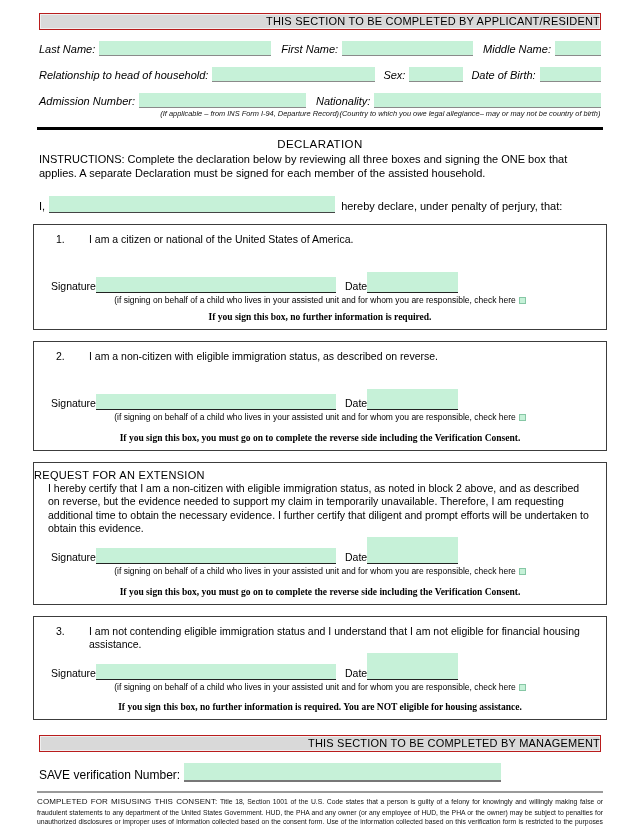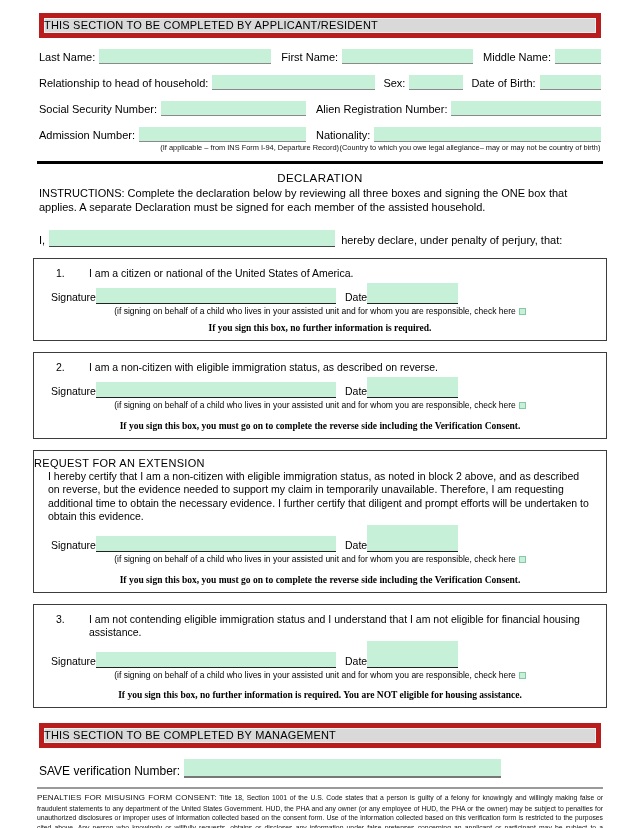--- a/index.html
+++ b/index.html
@@ -7,46 +7,46 @@
   .page {
     width: 640px; height: 828px; position: relative; overflow: hidden;
     background: #fff; color: #000;
     font-family: "Liberation Sans", sans-serif;
   }
   .title {
     text-align: center; padding-top: 10px; font-size: 13px; letter-spacing: .4px;
   }
   .bar {
     margin: 13px 39px 0 39px; background: #d9d9d9;
-    border: 5px solid #b91c1c; box-shadow: inset 0 0 0 1px #efefef;
-    text-align: left; font-size: 11px; letter-spacing: .2px;
+    border: 1px solid #b91c1c; box-shadow: inset 0 0 0 1px #efefef;
+    text-align: right; font-size: 11px; letter-spacing: .2px;
     padding: 1px 0 2px 0;
   }
-  .rows { margin: 8px 39px; }
+  .rows { margin: 8px 39px; font-style: italic; }
   .frow { display: flex; align-items: flex-end; margin-top: 11px; font-size: 11px; }
   .lbl { white-space: nowrap; padding-right: 4px; line-height: 14px; }
   .gf {
     background: #c6f1d8; border-bottom: 1px solid #8a8a8a; height: 15px;
   }
   .gap10 { width: 10px; } .gap8 { width: 8px; }
   .subnotes { display: flex; font-size: 7.4px; color:#111; margin-top: 1px; }
   .thickrule { margin: 9px 37px 0 37px; border-top: 3px solid #000; }
 
   .decl-head { text-align: center; font-size: 11.5px; letter-spacing: .4px; margin-top: 8px; }
   .instructions { margin: 3px 39px 0 39px; font-size: 11px; line-height: 1.27; }
   .iline { display: flex; align-items: flex-end; margin: 15px 39px 0 39px; font-size: 11px; }
   .iline .gf { border-bottom: 1px solid #444; height: 17px; }
 
   .dbox {
     margin: 11px 33px 0 33px; border: 1px solid #3c3c3c; background:#fff;
     padding-bottom: 7px;
   }
   .stmt { display: flex; font-size: 10.5px; margin: 8px 18px 0 22px; line-height: 1.25; }
   .stmt .num { width: 33px; flex: none; }
-  .sigrow { display: flex; align-items: flex-end; margin: 3px 16px 0 17px; font-size: 10.5px; }
+  .sigrow { display: flex; align-items: flex-end; margin: 26px 16px 0 17px; font-size: 10.5px; }
   .sigrow .slbl { white-space: nowrap; line-height: 13px; }
   .sigf { width: 240px; background:#c6f1d8; border-bottom: 1px solid #222; height: 16px; }
   .datef { width: 91px; background:#c6f1d8; border-bottom: 1px solid #222; height: 21px; }
   .datef.tall { height: 27px; }
   .childnote { font-size: 8.5px; text-align: center; margin-top: 2px; padding: 0 10px; }
   .cb {
     display: inline-block; width: 7px; height: 7px; background: #c6f1d8;
     border: 1px solid #86c7a5; vertical-align: -1px; margin-left: 3px;
   }
   .boldnote { font-size: 9.5px; font-weight: bold; text-align: center; margin-top: 7px; font-family: Liberation Serif, serif; }
@@ -86,27 +86,20 @@
       <span class="lbl">Relationship to head of household:</span>
       <span class="gf" style="width:163px"></span>
       <span class="gap8"></span>
       <span class="lbl">Sex:</span>
       <span class="gf" style="width:54px"></span>
       <span class="gap8"></span>
       <span class="lbl">Date of Birth:</span>
       <span class="gf" style="flex:1"></span>
     </div>
     <div class="frow">
-      <span class="lbl">Social Security Number:</span>
-      <span class="gf" style="width:145px"></span>
-      <span class="gap10"></span>
-      <span class="lbl">Alien Registration Number:</span>
-      <span class="gf" style="flex:1"></span>
-    </div>
-    <div class="frow">
       <span class="lbl">Admission Number:</span>
       <span class="gf" style="width:167px"></span>
       <span class="gap10"></span>
       <span class="lbl">Nationality:</span>
       <span class="gf" style="flex:1"></span>
     </div>
     <div class="subnotes">
       <span style="width:300px; text-align:right;">(If applicable – from INS Form I-94, Departure Record)</span>
       <span style="flex:1; text-align:center;">(Country to which you owe legal allegiance– may or may not be country of birth)</span>
     </div>
@@ -197,18 +190,18 @@
   <div class="bar" style="margin-top:15px">THIS SECTION TO BE COMPLETED BY MANAGEMENT</div>
 
   <div class="saverow">
     <span class="lbl" style="font-size:12px">SAVE verification Number:</span>
     <span class="gf"></span>
   </div>
 
   <div class="divider"></div>
 
   <div class="penalties">
-    <span class="phead">PENALTIES FOR MISUSING FORM CONSENT:</span>
+    <span class="phead">COMPLETED FOR MISUSING THIS CONSENT:</span>
     <span> </span>
     <span>Title 18, Section 1001 of the U.S. Code states that a person is guilty of a felony for knowingly and willingly making false or fraudulent statements to any department of the United States Government.  HUD, the PHA and any owner (or any employee of HUD, the PHA or the owner) may be subject to penalties for unauthorized disclosures or improper uses of information collected based on the consent form.  Use of the information collected based on this verification form is restricted to the purposes cited above.  Any person who knowingly or willfully requests, obtains or discloses any information under false pretenses concerning an applicant or participant may be subject to a misdemeanor and fined not more than $5,000.  Any applicant or participant affected by negligent disclosure of information may bring civil action for damages, and seek other relief, as may be appropriate, against the officer or employee of HUD, the PHA or the owner responsible for the unauthorized disclosure or improper use. .  Penalty provisions for misusing the social security number are contained in the Social Security Act at **208 (a) (6), (7) and (8).** Violations of these provisions are cited as violations of 42 U.S.C. Section **408 (a) (6), (7) and (8).**</span>
   </div>
 
 </div>
 
 </body></html>

